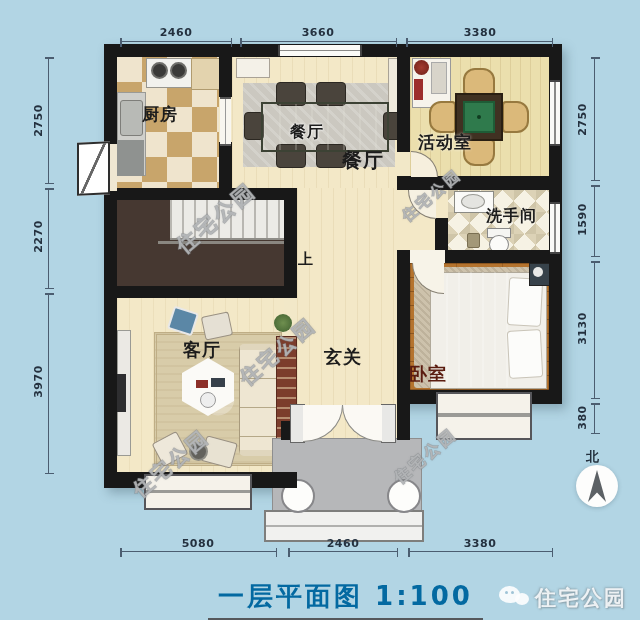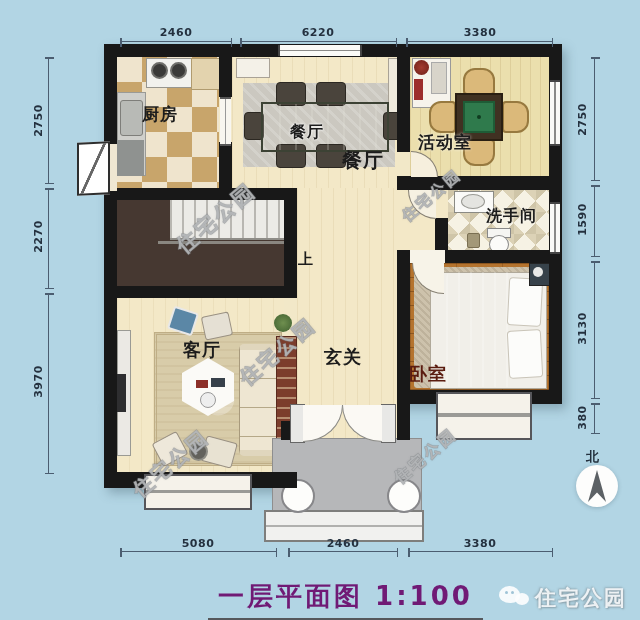--- a/index.html
+++ b/index.html
@@ -163,21 +163,21 @@
   <div class="wm" style="left:168px;top:204px;font-size:21px;">住宅公园</div>
   <div class="wm" style="left:232px;top:338px;">住宅公园</div>
   <div class="wm" style="left:125px;top:450px;">住宅公园</div>
   <div class="wm" style="left:388px;top:446px;font-size:16px;">住宅公园</div>
   <div class="wm" style="left:396px;top:186px;font-size:15px;">住宅公园</div>
 
   <div class="dlh" style="left:120px;top:41px;width:112px;"></div>
   <div class="dlh" style="left:240px;top:41px;width:157px;"></div>
   <div class="dlh" style="left:406px;top:41px;width:147px;"></div>
   <div class="dimlab" style="left:154px;top:26px;">2460</div>
-  <div class="dimlab" style="left:296px;top:26px;">6220</div>
+  <div class="dimlab" style="left:296px;top:26px;">3660</div>
   <div class="dimlab" style="left:458px;top:26px;">3380</div>
 
   <div class="dlh" style="left:120px;top:551px;width:157px;"></div>
   <div class="dlh" style="left:288px;top:551px;width:110px;"></div>
   <div class="dlh" style="left:408px;top:551px;width:145px;"></div>
   <div class="dimlab" style="left:176px;top:537px;">5080</div>
   <div class="dimlab" style="left:321px;top:537px;">2460</div>
   <div class="dimlab" style="left:458px;top:537px;">3380</div>
 
   <div class="dlv" style="left:48px;top:57px;height:127px;"></div>
@@ -193,21 +193,21 @@
   <div class="dlv" style="left:594px;top:403px;height:31px;"></div>
   <div class="dimlab v" style="left:560px;top:113px;">2750</div>
   <div class="dimlab v" style="left:560px;top:213px;">1590</div>
   <div class="dimlab v" style="left:560px;top:322px;">3130</div>
   <div class="dimlab v" style="left:560px;top:411px;">380</div>
 
   <div class="lab" style="left:586px;top:450px;font-size:13px;color:#23303d;">北</div>
   <div class="abs" style="left:576px;top:465px;width:42px;height:42px;border-radius:50%;background:#fdfdfc;box-shadow:0 1px 4px rgba(40,60,75,.25);"></div>
   <div class="abs" style="left:588px;top:470px;width:18px;height:32px;background:#5c6165;clip-path:polygon(50% 0,100% 100%,50% 70%,0 100%);"></div>
 
-  <div class="abs" style="left:208px;top:579px;font-size:26px;font-weight:600;color:#701a75;letter-spacing:3px;border-bottom:2px solid #55585c;padding:0 10px 4px 10px;white-space:nowrap;">一层平面图 1:100</div>
+  <div class="abs" style="left:208px;top:579px;font-size:26px;font-weight:600;color:#0369a1;letter-spacing:3px;border-bottom:2px solid #55585c;padding:0 10px 4px 10px;white-space:nowrap;">一层平面图 1:100</div>
 
   <div class="abs" style="left:499px;top:586px;width:21px;height:17px;background:rgba(252,253,254,.92);border-radius:50% 50% 45% 55%/55% 55% 42% 48%;"></div>
   <div class="abs" style="left:515px;top:593px;width:14px;height:12px;background:rgba(252,253,254,.92);border-radius:50%;"></div>
   <div class="abs" style="left:505px;top:591px;width:3px;height:3px;border-radius:50%;background:#9fc3d6;"></div>
   <div class="abs" style="left:511px;top:591px;width:3px;height:3px;border-radius:50%;background:#9fc3d6;"></div>
   <div class="abs" style="left:535px;top:584px;font-size:21px;font-weight:700;letter-spacing:2px;color:rgba(250,252,253,.88);text-shadow:1px 1px 2px rgba(100,110,115,.55),-1px -1px 2px rgba(100,110,115,.35);white-space:nowrap;">住宅公园</div>
 
 </div>
 
 </body></html>

